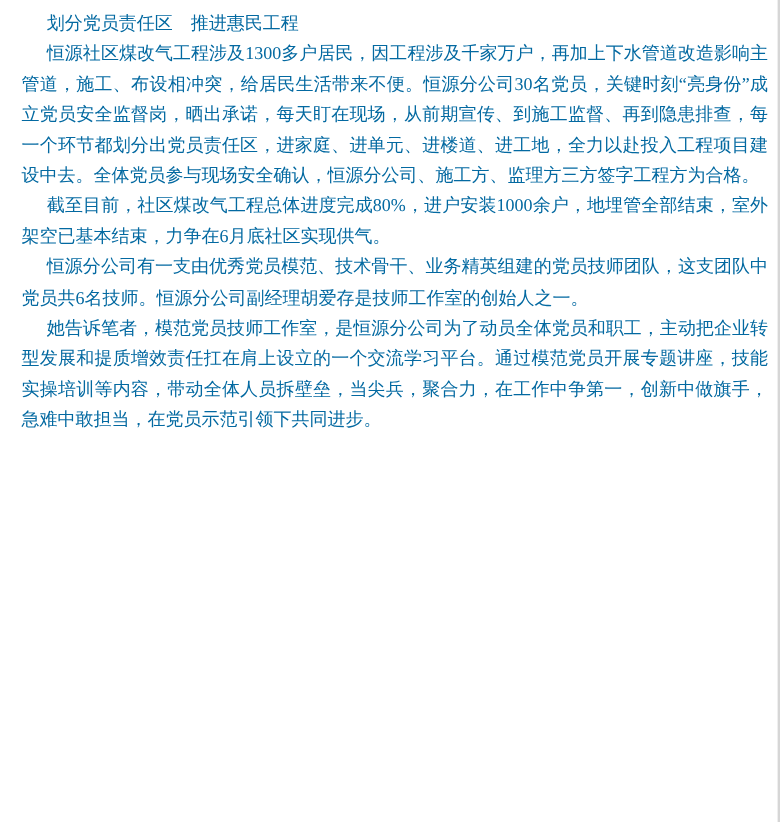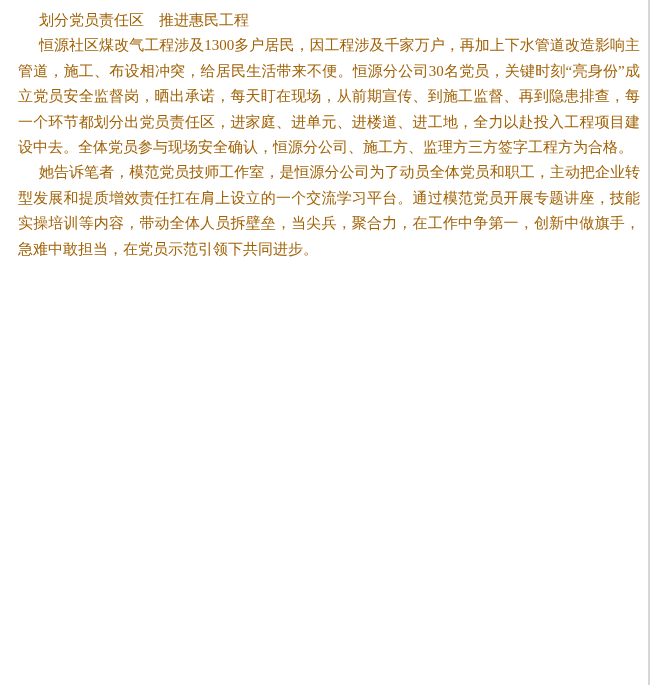--- a/index.html
+++ b/index.html
@@ -12,21 +12,21 @@
     background: #ffffff;
     position: relative;
     overflow: hidden;
     font-family: "Liberation Serif", "DejaVu Serif", serif;
   }
   .doc {
     position: absolute;
     top: 8px;
     left: 18px;
     width: 622px;
-    color: #a16207;
+    color: #0369a1;
     font-size: 15px;
     line-height: 25.4px;
     text-align: justify;
     text-justify: inter-ideograph;
     letter-spacing: 0;
   }
   .doc p {
     margin: 0;
     padding: 0;
     text-indent: 21px;
@@ -40,16 +40,18 @@
     height: 685px;
     background: #d6d6d6;
   }
 </style>
 </head>
 <body>
 
 <div class="doc">
   <p>划分党员责任区　推进惠民工程</p>
   <p>恒源社区煤改气工程涉及1300多户居民，因工程涉及千家万户，再加上下水管道改造影响主管道，施工、布设相冲突，给居民生活带来不便。恒源分公司30名党员，关键时刻“亮身份”成立党员安全监督岗，晒出承诺，每天盯在现场，从前期宣传、到施工监督、再到隐患排查，每一个环节都划分出党员责任区，进家庭、进单元、进楼道、进工地，全力以赴投入工程项目建设中去。全体党员参与现场安全确认，恒源分公司、施工方、监理方三方签字工程方为合格。</p>
+  <p>截至目前，社区煤改气工程总体进度完成80%，进户安装1000余户，地埋管全部结束，室外架空已基本结束，力争在6月底社区实现供气。</p>
+  <p>恒源分公司有一支由优秀党员模范、技术骨干、业务精英组建的党员技师团队，这支团队中党员共6名技师。恒源分公司副经理胡爱存是技师工作室的创始人之一。</p>
   <p>她告诉笔者，模范党员技师工作室，是恒源分公司为了动员全体党员和职工，主动把企业转型发展和提质增效责任扛在肩上设立的一个交流学习平台。通过模范党员开展专题讲座，技能实操培训等内容，带动全体人员拆壁垒，当尖兵，聚合力，在工作中争第一，创新中做旗手，急难中敢担当，在党员示范引领下共同进步。</p>
 </div>
 
 <div class="page-edge"></div>
 
 </body></html>

